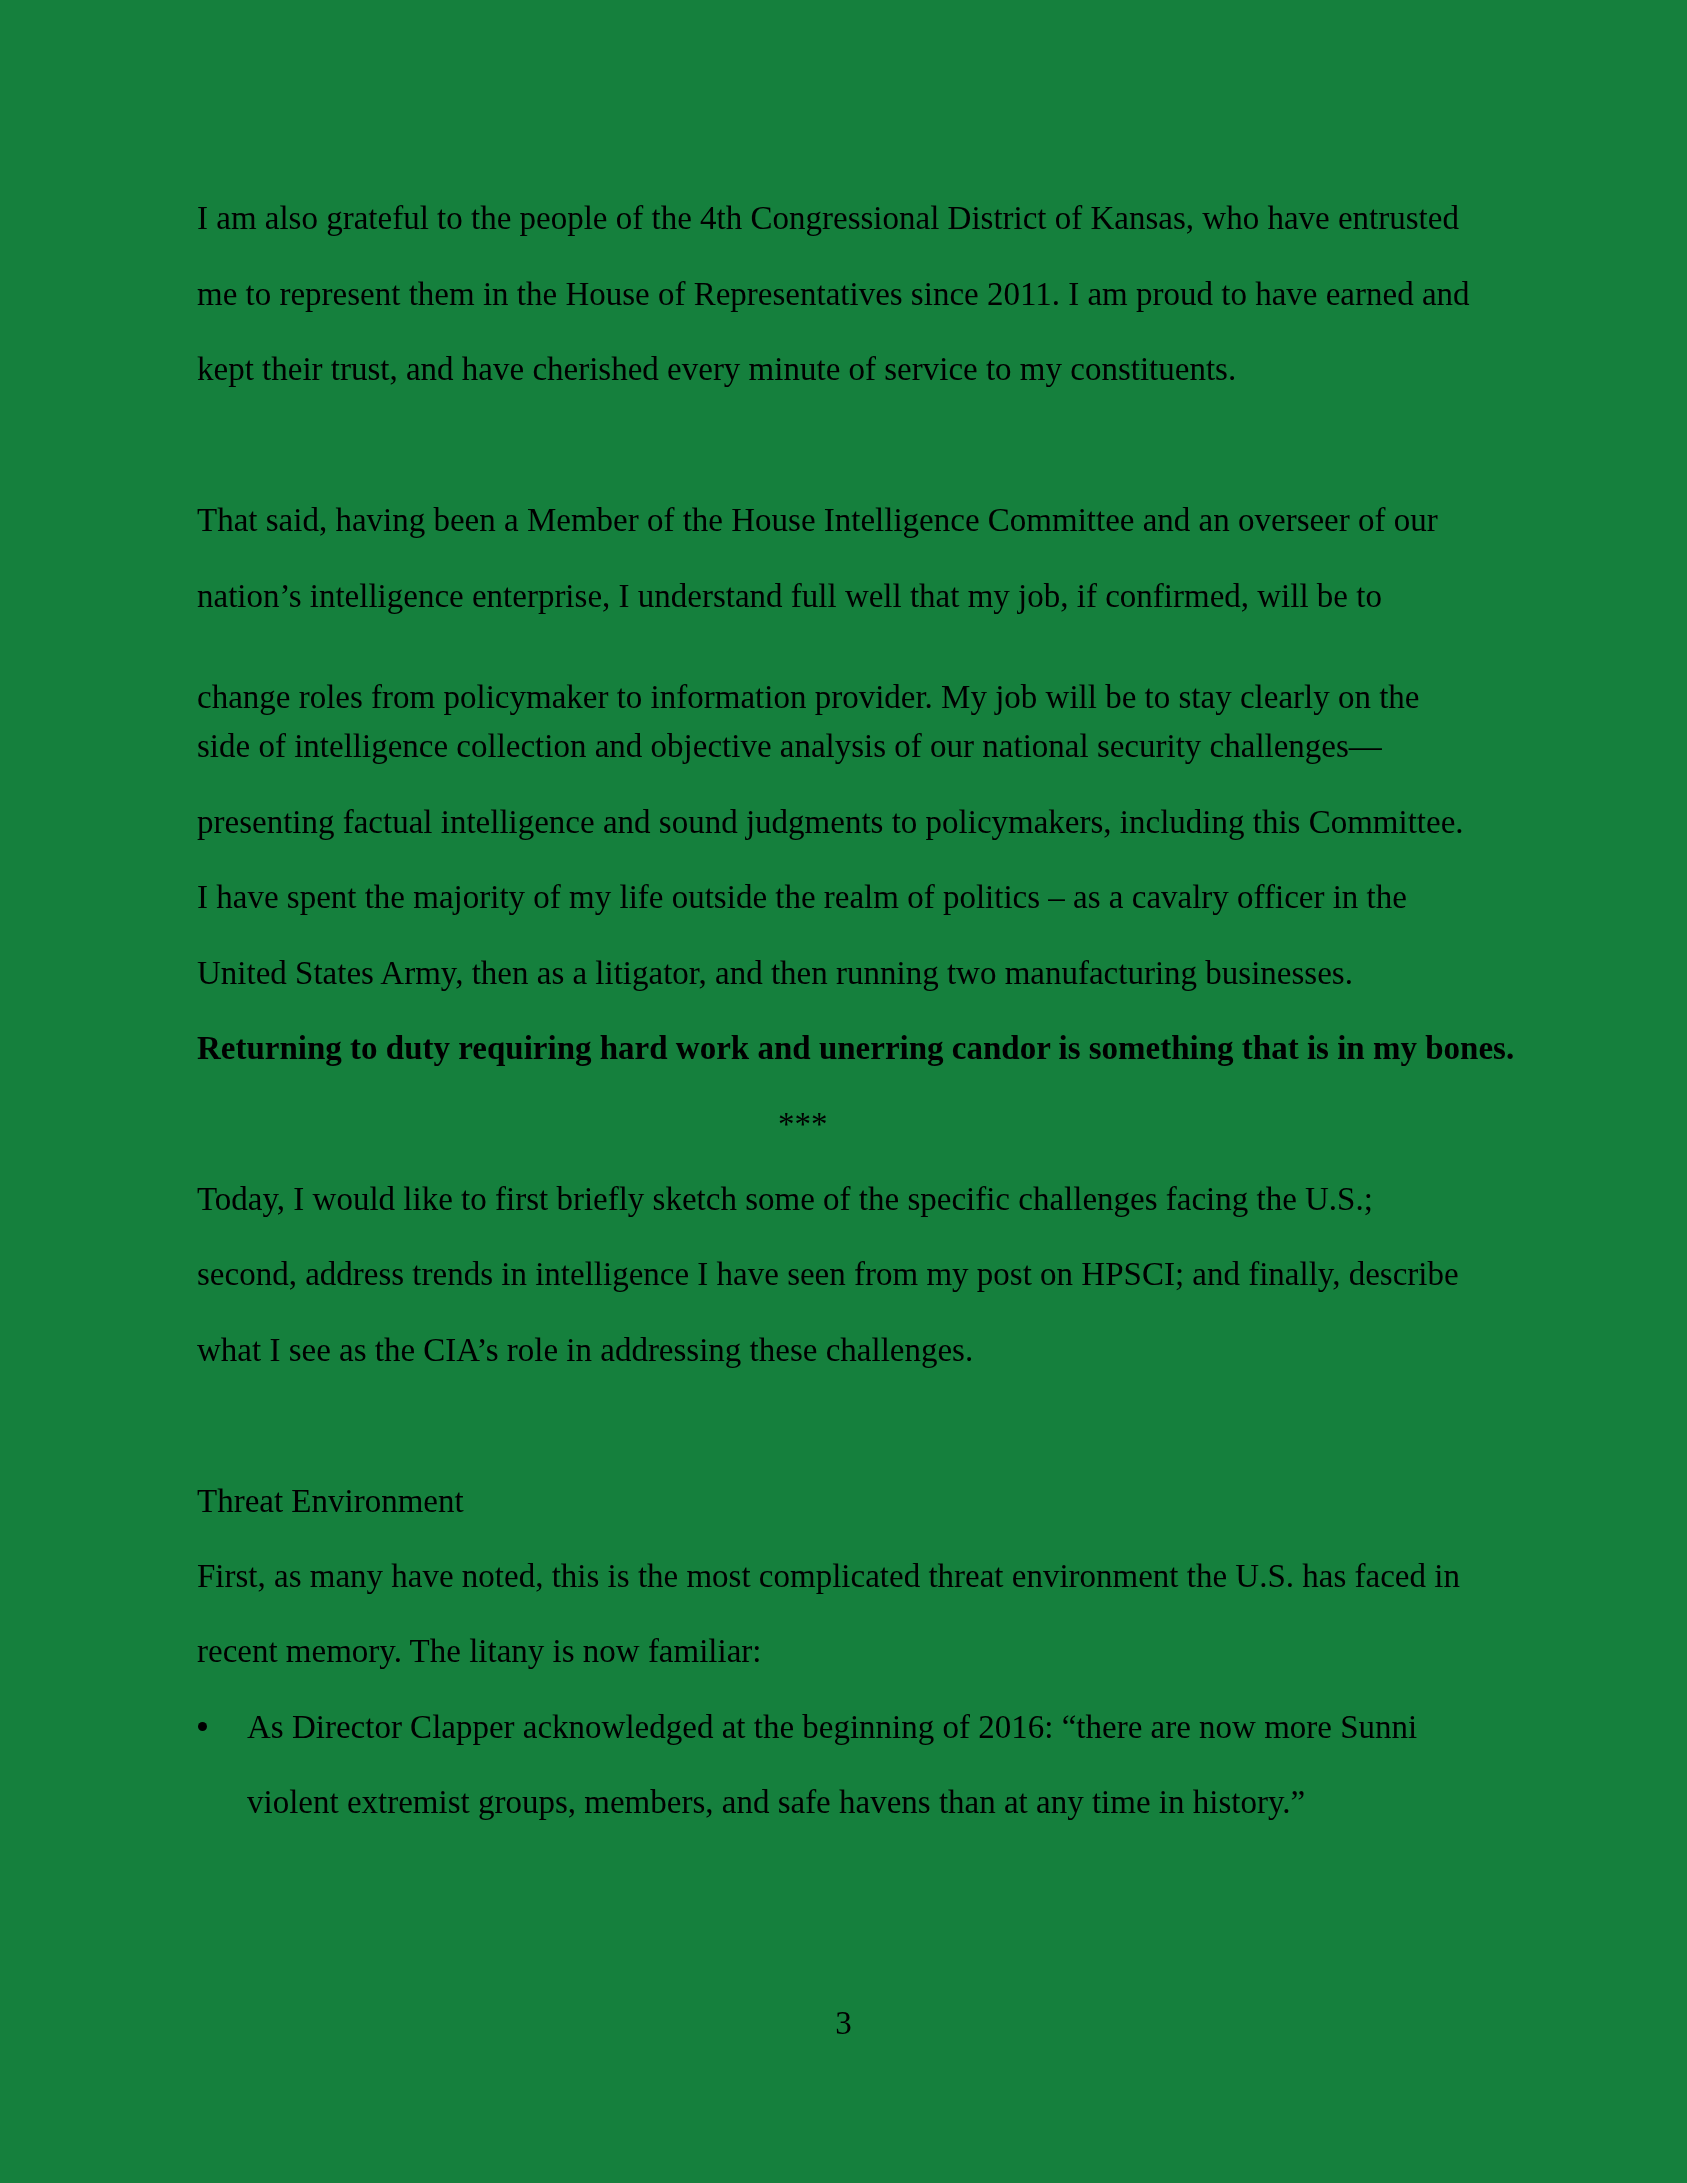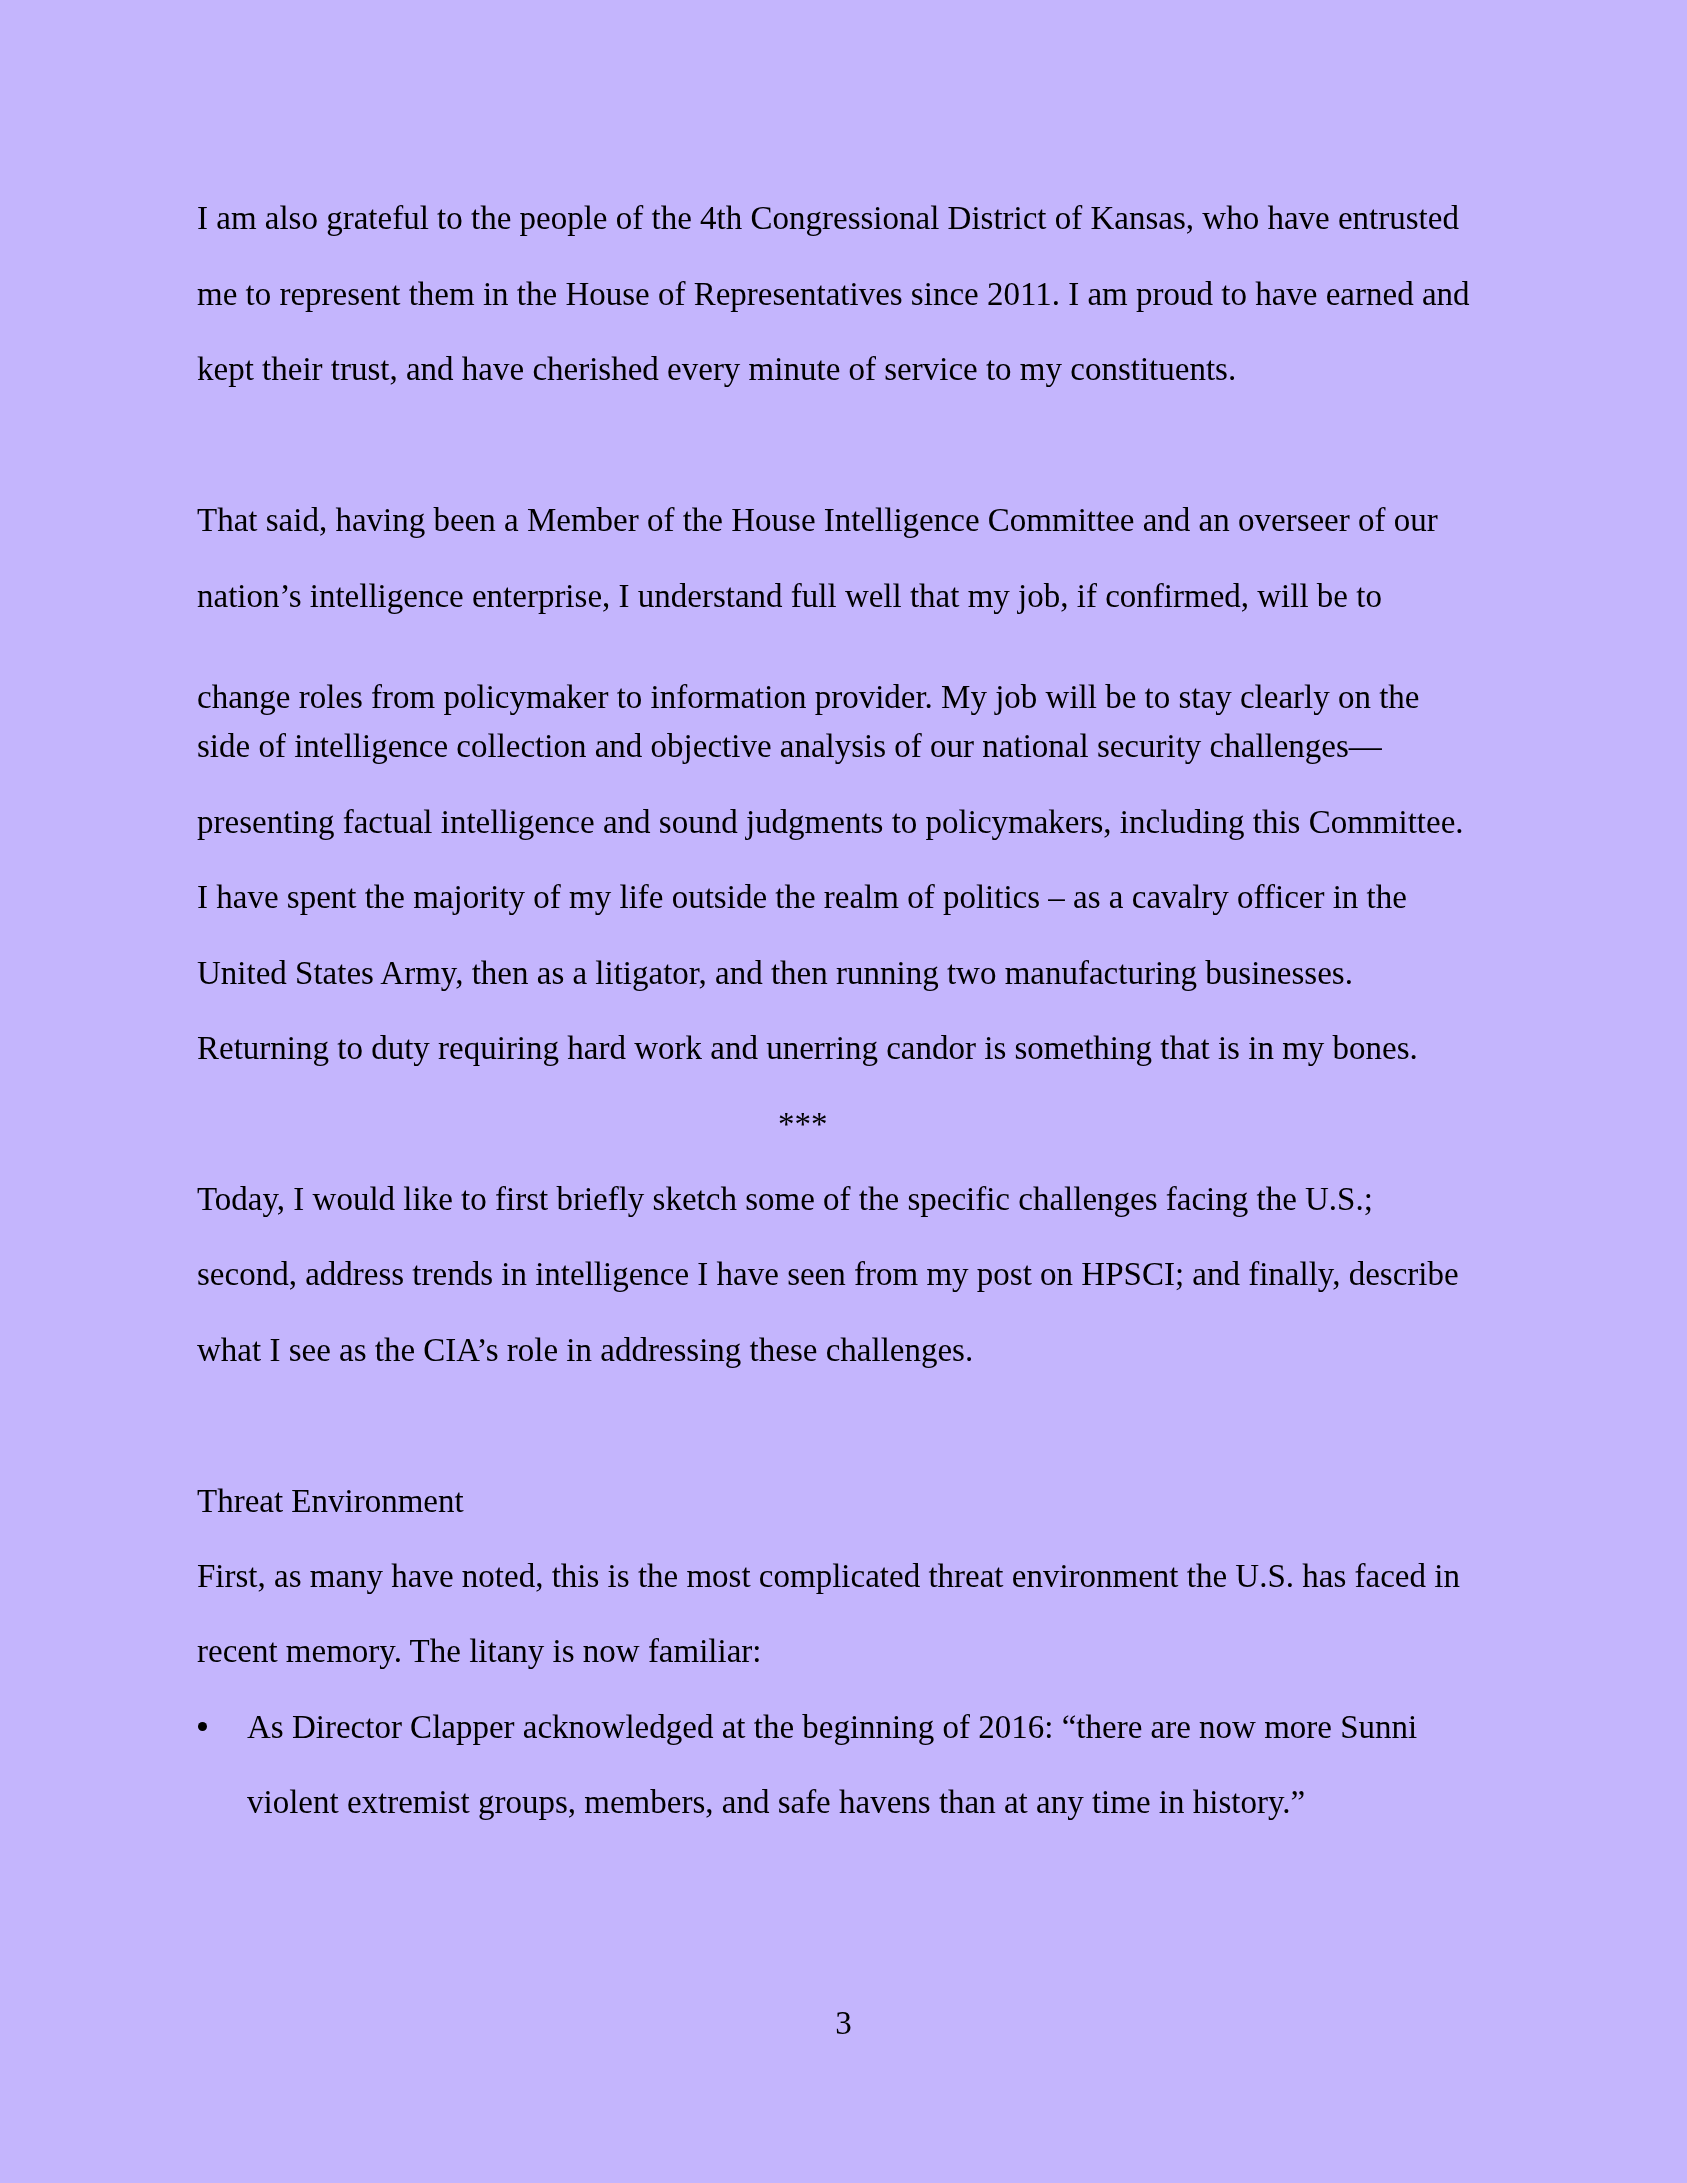--- a/index.html
+++ b/index.html
@@ -1,17 +1,17 @@
 <!DOCTYPE html>
 <html style="font-size:10.6px"><head>
 <meta charset="utf-8">
 <style>
   html, body { margin: 0; padding: 0; background: #ffffff; }
   body { width: 1687px; height: 2183px; position: relative; overflow: hidden; }
-  .page { position: absolute; left: 0; top: 0; width: 1687px; height: 2183px; background: #c4b5fd; }
+  .page { position: absolute; left: 0; top: 0; width: 1687px; height: 2183px; background: #15803d; }
   .line {
     position: absolute;
     left: 197px;
     font-family: "Liberation Serif", serif;
     font-size: 33px;
     color: #000000;
     white-space: nowrap;
     line-height: 40px;
   }
   .bold { font-weight: normal; }
@@ -38,21 +38,21 @@
   </div>
 
   <div>
     <div class="line" style="top:500px;">That said, having been a Member of the House Intelligence Committee and an overseer of our</div>
     <div class="line" style="top:576px;">nation’s intelligence enterprise, I understand full well that my job, if confirmed, will be to</div>
     <div class="line" style="top:677px;">change roles from policymaker to information provider.  My job will be to stay clearly on the</div>
     <div class="line" style="top:726px;">side of intelligence collection and objective analysis of our national security challenges—</div>
     <div class="line" style="top:802px;">presenting factual intelligence and sound judgments to policymakers, including this Committee.</div>
     <div class="line" style="top:877px;">I have spent the majority of my life outside the realm of politics – as a cavalry officer in the</div>
     <div class="line" style="top:953px;">United States Army, then as a litigator, and then running two manufacturing businesses.</div>
-    <div class="line" style="top:1028px;">Returning to duty requiring hard work and unerring candor is something that is in my bones.</div>
+    <div class="line" style="top:1028px;font-weight:bold;">Returning to duty requiring hard work and unerring candor is something that is in my bones.</div>
   </div>
 
   <div class="line stars" style="top:1104px;">***</div>
 
   <div>
     <div class="line" style="top:1179px;">Today, I would like to first briefly sketch some of the specific challenges facing the U.S.;</div>
     <div class="line" style="top:1254px;">second, address trends in intelligence I have seen from my post on HPSCI; and finally, describe</div>
     <div class="line" style="top:1330px;">what I see as the CIA’s role in addressing these challenges.</div>
   </div>
 

